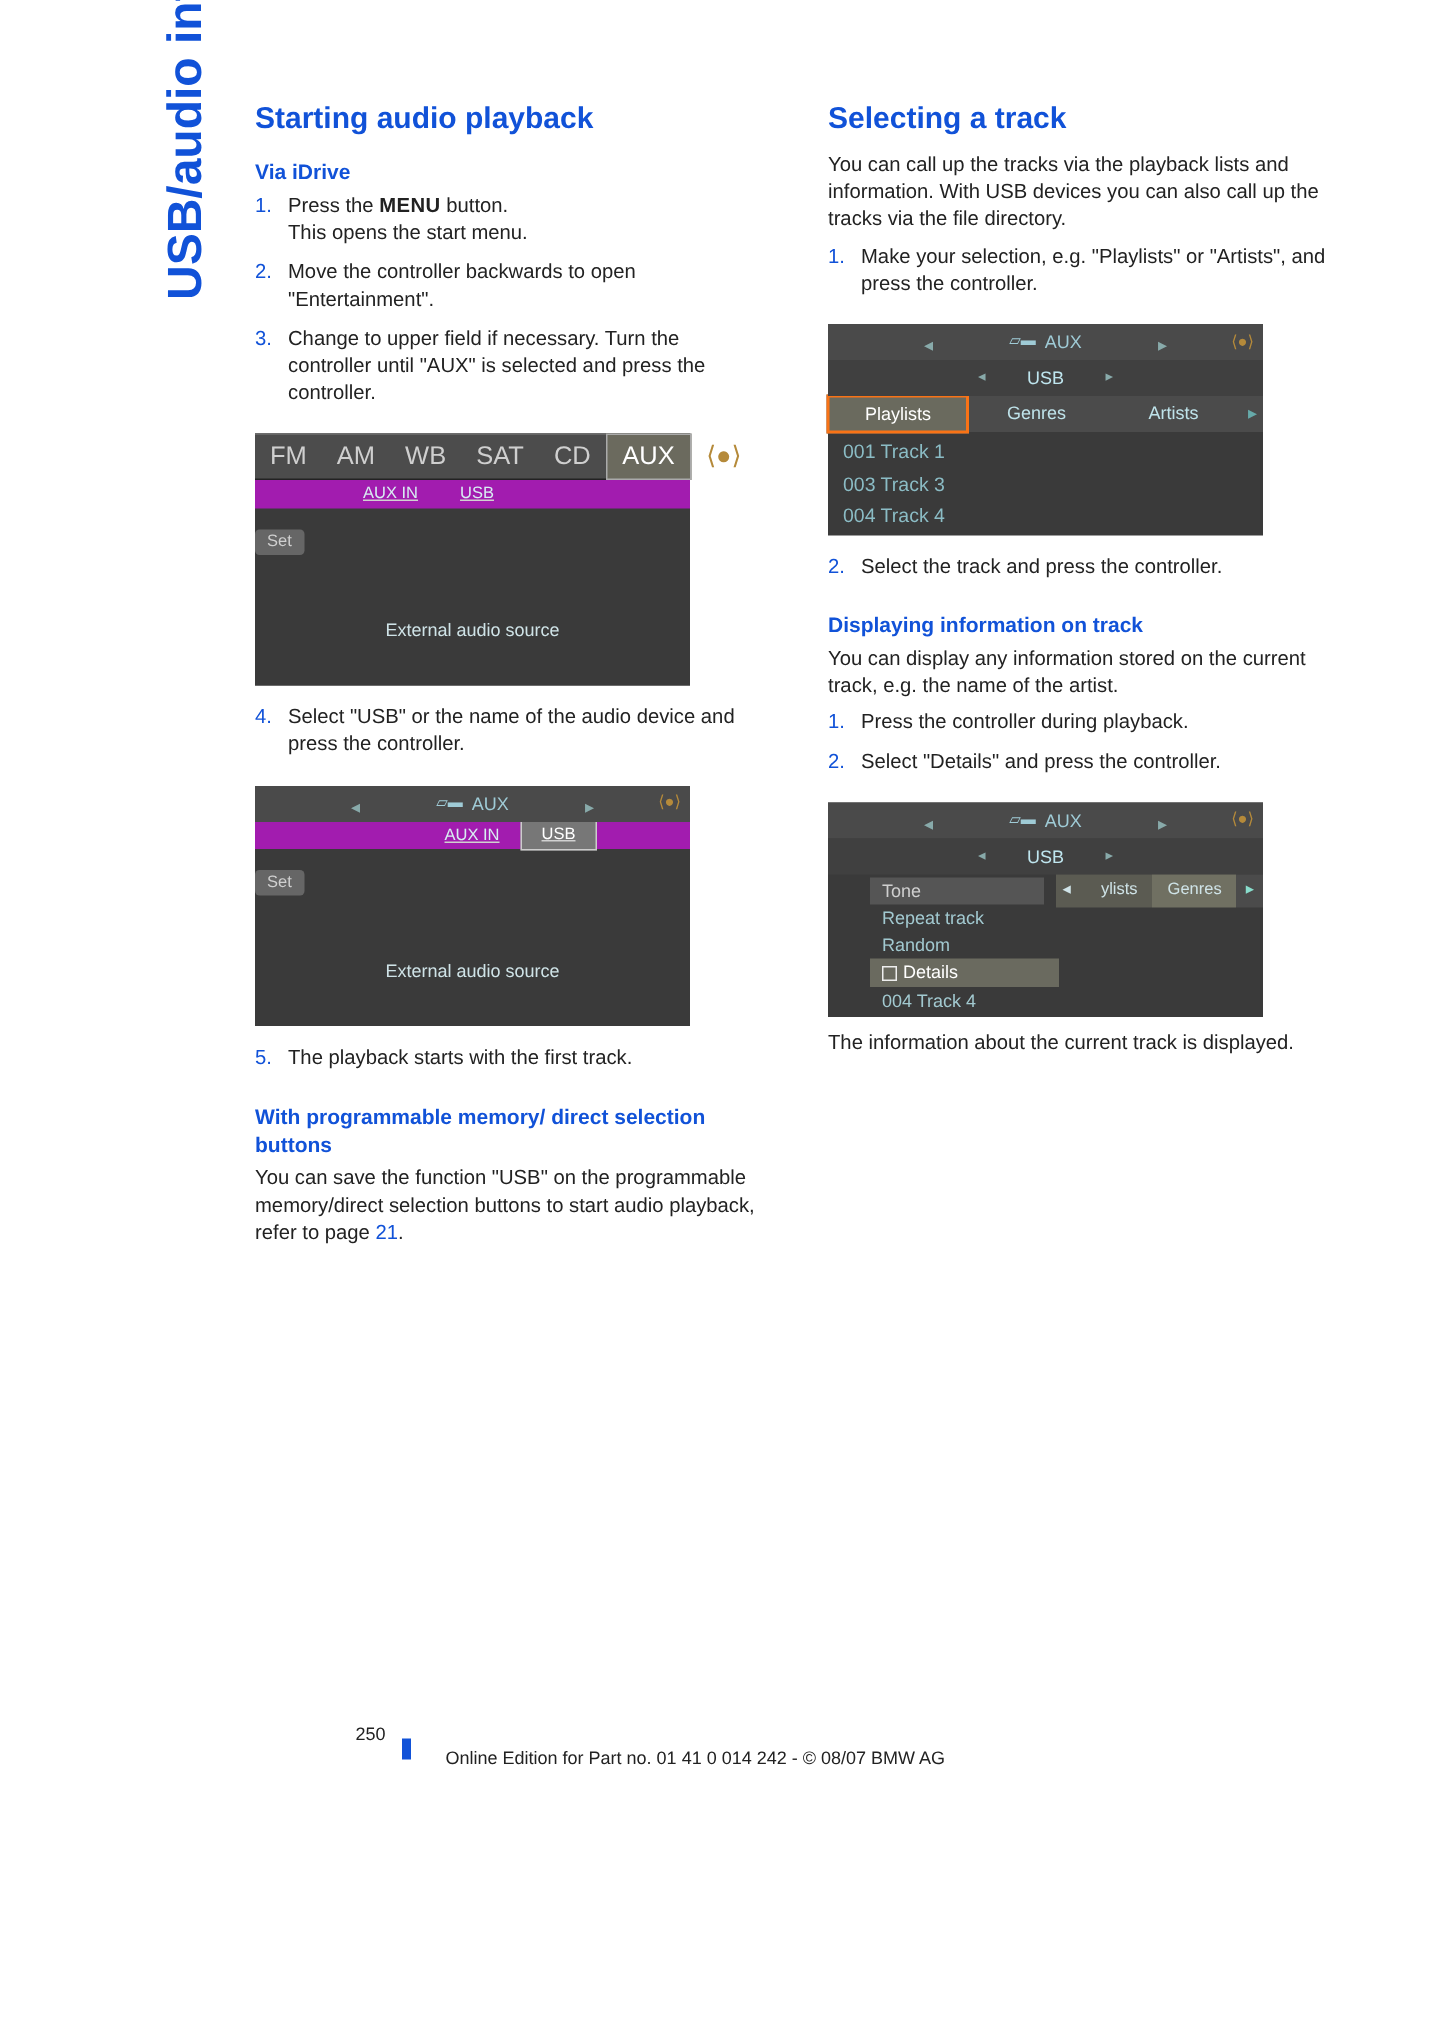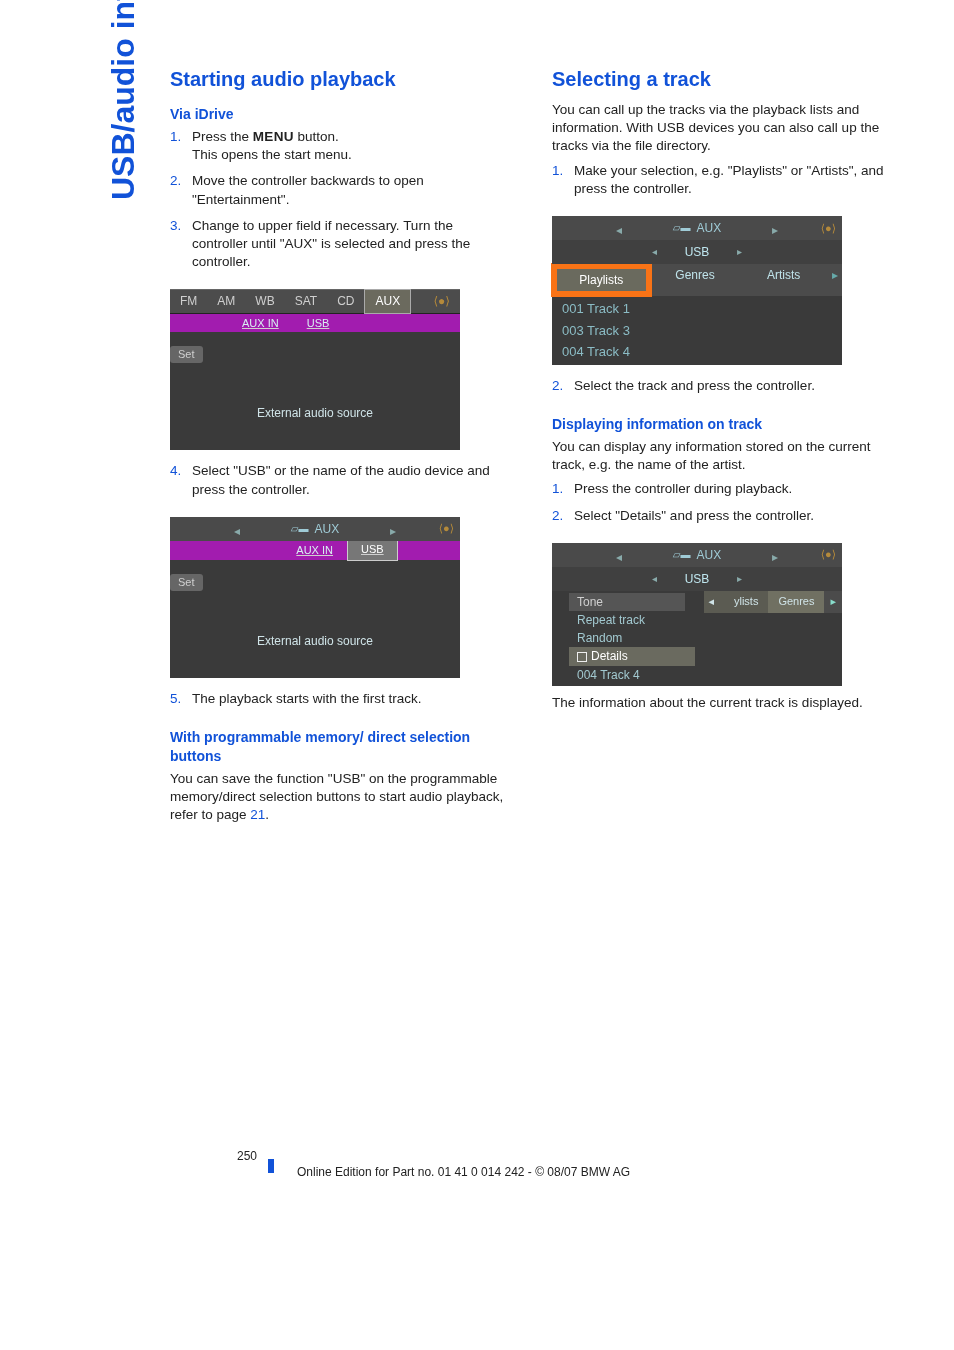--- a/index.html
+++ b/index.html
@@ -77,36 +77,36 @@
   .id-row{display:flex;align-items:center;height:24px;}
   .id-top{justify-content:center;background:#4a4a4a;color:#9fcbd6;position:relative;}
   .id-top .tri-l,.id-top .tri-r{position:absolute;top:6px;color:#8aa;}
   .id-top .tri-l{left:64px}.id-top .tri-r{right:64px;}
   .id-top .gear{position:absolute;right:6px;color:#b58a3a;font-size:11px;}
   .id-top .car{margin-right:6px;font-size:10px;color:#9fcbd6}
   .id-sub{justify-content:center;background:#404040;color:#bfe6ef;font-size:12px;position:relative;}
   .id-sub .tri-l{position:absolute;left:100px;color:#8aa;font-size:10px;}
   .id-sub .tri-r{position:absolute;right:100px;color:#8aa;font-size:10px;}
   .tabs{display:flex;background:#4c4c4c;border-top:1px solid #666;border-bottom:1px solid #222;}
-  .tabs .tab{flex:0 0 auto;padding:3px 10px;color:#cfcfcf;font-size:12px;}
+  .tabs .tab{flex:0 0 auto;padding:3px 10px;color:#cfcfcf;font-size:17px;}
   .tabs .tab.sel{background:#6b6a5e;color:#fff;border:1px solid #aaa;margin:-1px 0;}
   .id-body{background:#3a3a3a;min-height:66px;padding:8px 10px;color:#9bbdc4;}
   .id-body.center{display:flex;align-items:center;justify-content:center;min-height:58px;color:#cfe3e7;padding-top:18px;}
   .id-set{position:relative;height:20px;margin-top:14px;}
   .set-pill{position:absolute;left:0;top:0;background:#666;color:#cfcfcf;border-radius:3px;padding:1px 8px;font-size:11px;}
   .subtabs{display:flex;background:#a21caf;text-decoration:underline;}
   .subtabs .stab{padding:2px 14px;font-size:11px;color:#d8eef2;}
   .subtabs .stab.sel{background:#777;color:#fff;border:1px solid #ccc;margin:-1px 0;padding:1px 13px;}
   .wide-tabs{display:flex;background:#4b4b4b;}
   .wide-tabs .wt{flex:1;text-align:center;padding:3px 0;color:#bfe3ea;font-size:12px;}
-  .wide-tabs .wt.sel{background:#6a6a5e;color:#fff;border:6px solid #f97316;margin:-1px -1px;}
+  .wide-tabs .wt.sel{background:#6a6a5e;color:#fff;border:2px solid #f97316;margin:-1px -1px;}
   .wide-tabs .wt.last{flex:0 0 14px;color:#6aa;}
   .tracklist{padding:2px 0;}
   .tracklist .trk{padding:2px 10px;color:#8bbcc5;font-size:13px;}
-  .detail-list{padding:2px 17px;}
+  .detail-list{padding:2px 0;margin-left:28px;}
   .detail-list .ditem{padding:1px 8px;color:#a2c9d0;font-size:12px;}
   .detail-list .ditem.sel{background:#6a6a5f;color:#fff;}
   .detail-list .ditem .sq{display:inline-block;width:8px;height:8px;border:1px solid #eee;margin-right:4px;vertical-align:middle;}
   .detail-list .ditem.hdr{background:#555;color:#cfcfcf;}
   .small-tabs-right{position:absolute;right:0;top:0;display:flex;height:22px;}
   .small-tabs-right .st{padding:3px 10px;color:#cfe3e7;font-size:11px;background:#707062;}
   .small-tabs-right .st.first{background:#5b5b52;}
   .small-tabs-right .st.arrow{background:#4b4b4b;color:#8dc;padding:3px 6px;}
   .rel{position:relative;}
   .footer{

